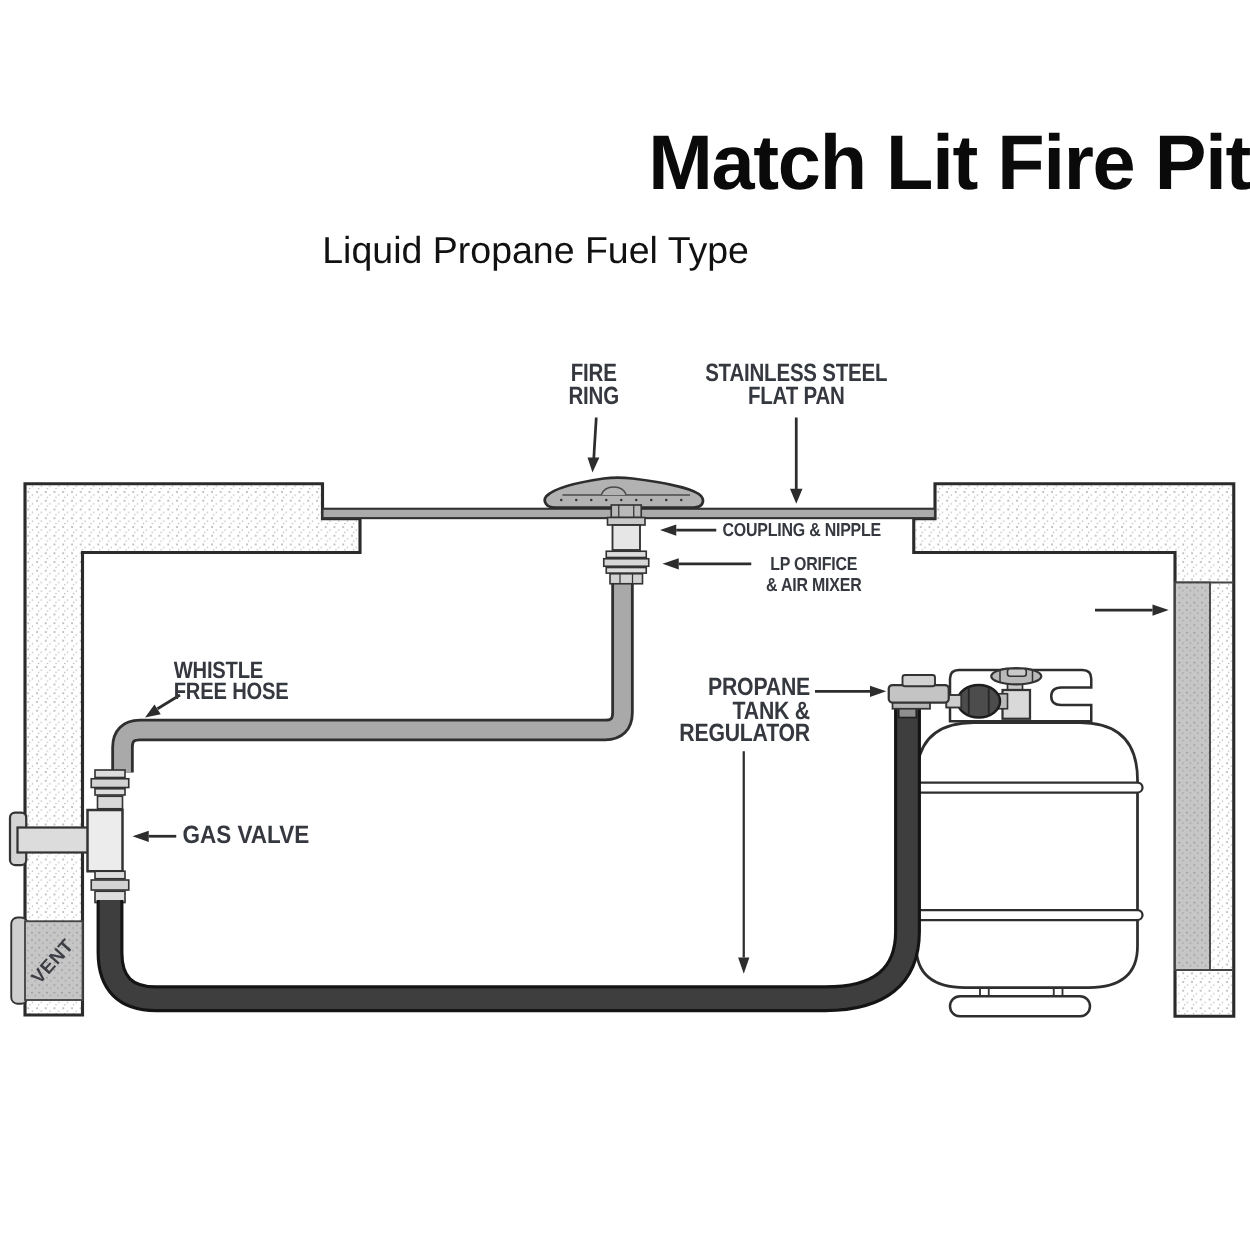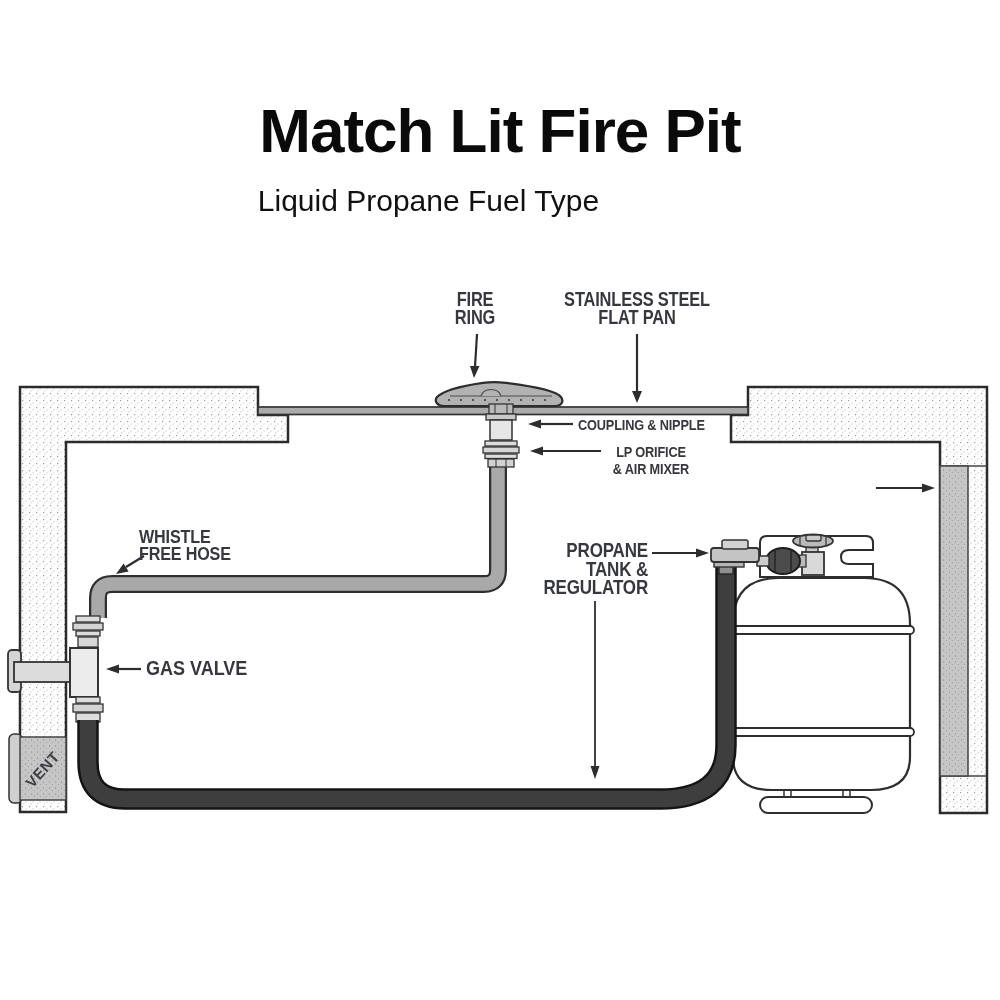--- a/index.html
+++ b/index.html
@@ -3,21 +3,21 @@
 <meta charset="utf-8">
 <style>
   html,body { margin:0; padding:0; background:#ffffff; }
   .stage {
     position:relative; width:1000px; height:1000px; background:#ffffff;
     font-family:"Liberation Sans", sans-serif; overflow:hidden;
   }
   .stage svg { position:absolute; left:0; top:0; }
   .title {
     position:absolute; left:0; width:1000px; top:100px;
-    text-align:center; font-size:62px; font-weight:bold;
+    text-align:right; font-size:62px; font-weight:bold;
     letter-spacing:-1px; color:#0a0a0a; line-height:1;
   }
   .subtitle {
     position:absolute; left:0; width:857px; top:186px;
     text-align:center; font-size:30px; font-weight:400; color:#111; line-height:1;
   }
   .lbl {
     position:absolute; font-weight:bold; color:#35383f;
     white-space:nowrap; line-height:17.5px;
   }

